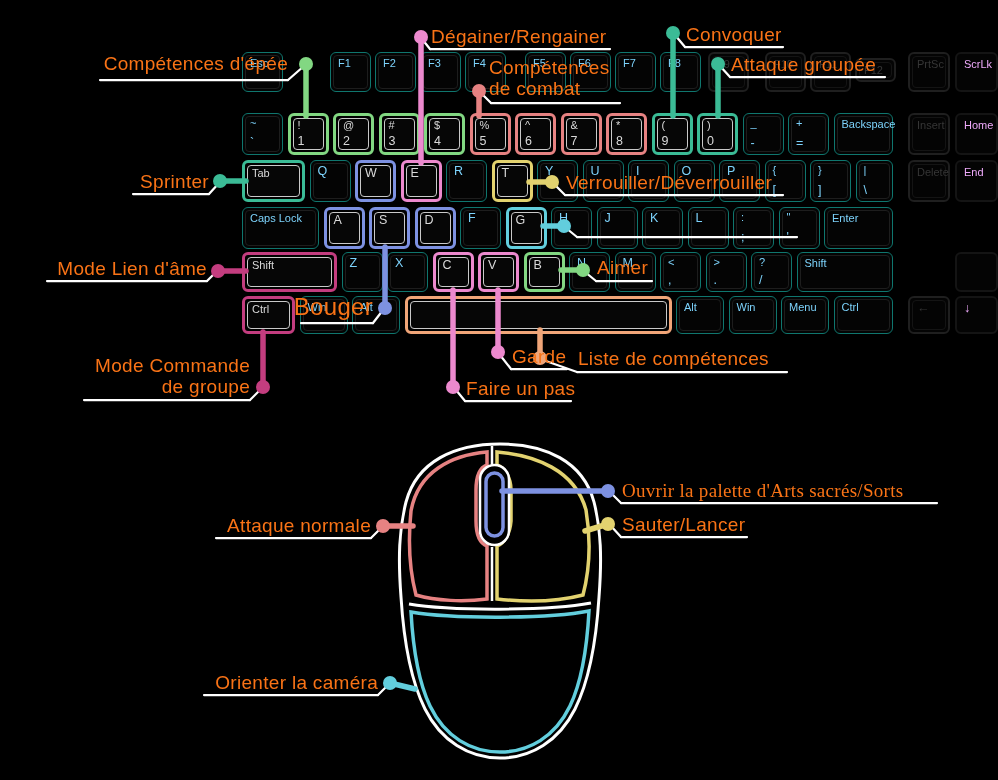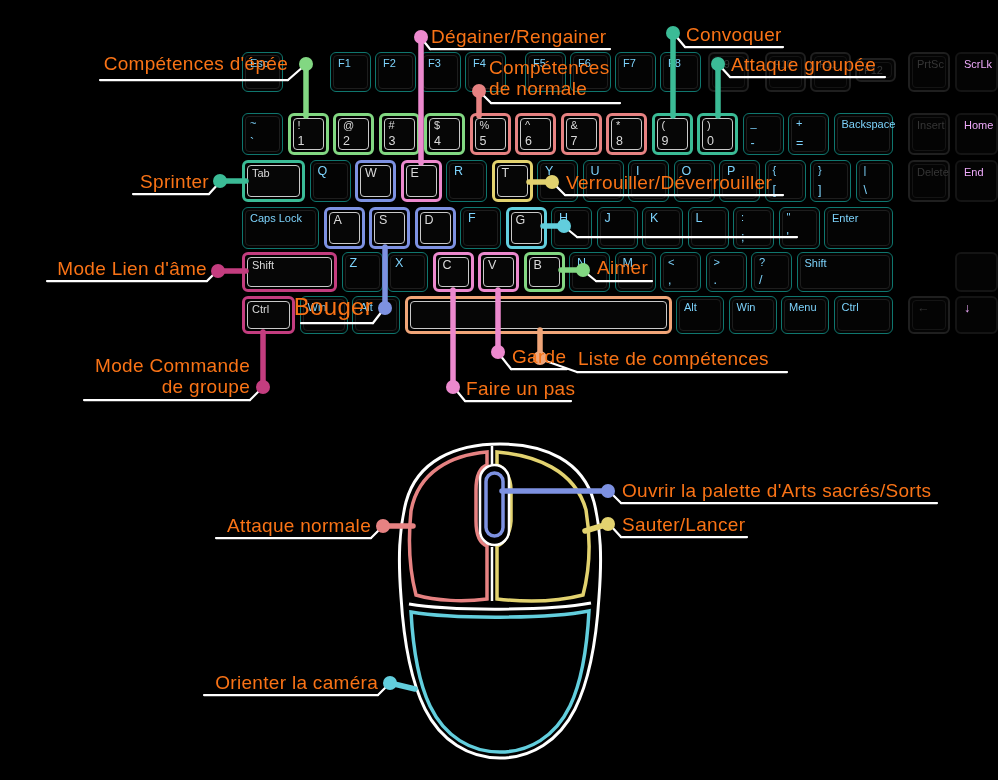--- a/index.html
+++ b/index.html
@@ -478,21 +478,21 @@
         <span class="cline">Dégainer/Rengainer</span>
       </div>
       <div class="callout" style="top: 24px; left: 686px;">
         <span class="cline">Convoquer</span>
       </div>
       <div class="callout" style="top: 54px; left: 731px;">
         <span class="cline">Attaque groupée</span>
       </div>
       <div class="callout" style="top: 57px; left: 489px;">
         <span class="cline">Compétences</span>
-        <span class="cline">de normale</span>
+        <span class="cline">de combat</span>
       </div>
       <div class="callout align-right" style="top: 171px; right: 789px;">
         <span class="cline">Sprinter</span>
       </div>
       <div class="callout" style="top: 172px; left: 566px;">
         <span class="cline">Verrouiller/Déverrouiller</span>
       </div>
       <div class="callout" style="top: 257px; left: 597px;">
         <span class="cline">Aimer</span>
       </div>
@@ -511,21 +511,21 @@
       </div>
       <div class="callout" style="top: 348px; left: 578px;">
         <span class="cline">Liste de compétences</span>
       </div>
       <div class="callout" style="top: 378px; left: 466px;">
         <span class="cline">Faire un pas</span>
       </div>
       <div class="callout align-right" style="top: 515px; right: 627px;">
         <span class="cline">Attaque normale</span>
       </div>
-      <div class="callout" style="top: 480px; left: 622px;">
+      <div class="callout" style="top: 480px; left: 622px; font-family: Liberation Serif, serif;">
         <span class="cline">Ouvrir la palette d'Arts sacrés/Sorts</span>
       </div>
       <div class="callout" style="top: 514px; left: 622px;">
         <span class="cline">Sauter/Lancer</span>
       </div>
       <div class="callout align-right" style="top: 672px; right: 620px;">
         <span class="cline">Orienter la caméra</span>
       </div>
     </div>
 </div>

